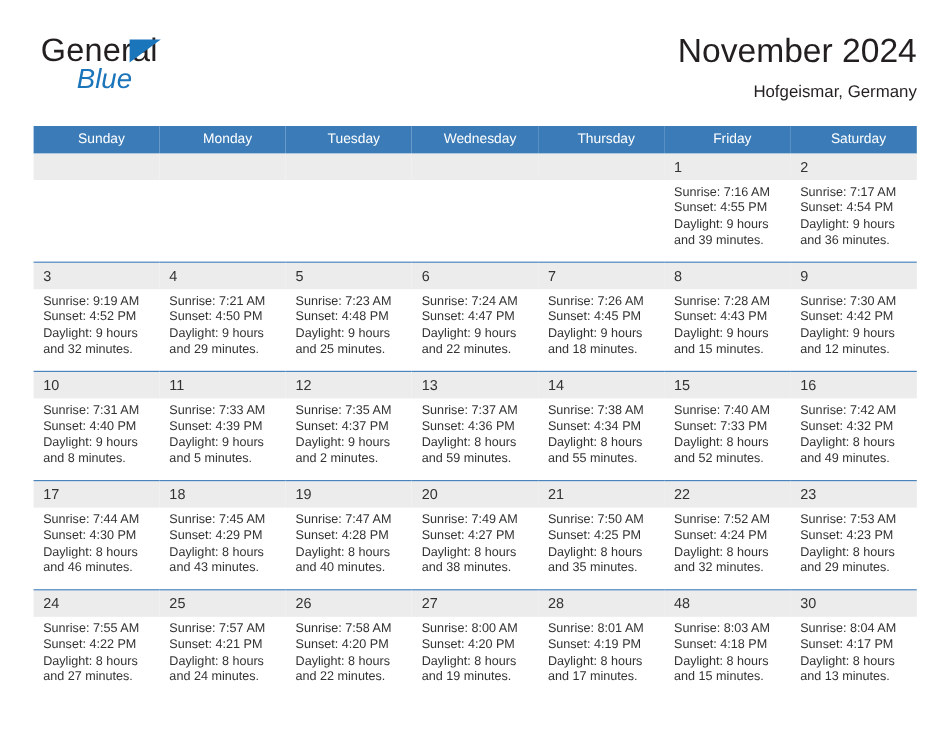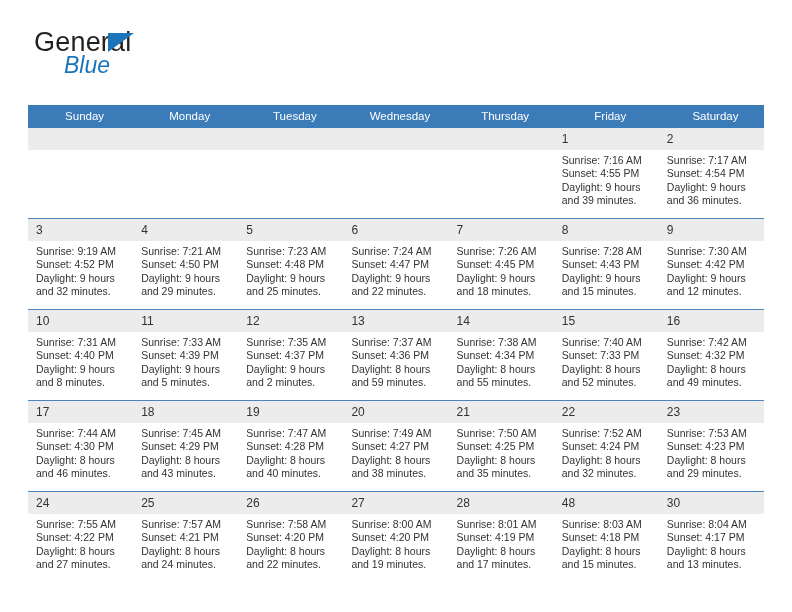--- a/index.html
+++ b/index.html
@@ -149,20 +149,22 @@
 
   <div class="header">
 
     <div class="brand">
       <span class="brand-general">General</span>
       <span class="brand-triangle"></span>
       <span class="brand-blue">Blue</span>
     </div>
 
     <div class="title-block">
+      <div class="cal-title">November 2024</div>
+      <div class="cal-subtitle">Hofgeismar, Germany</div>
     </div>
 
   </div>
 
   <table class="calendar">
     <thead>
       <tr id="weekday-row">
           <th>Sunday</th>
           <th>Monday</th>
           <th>Tuesday</th>

